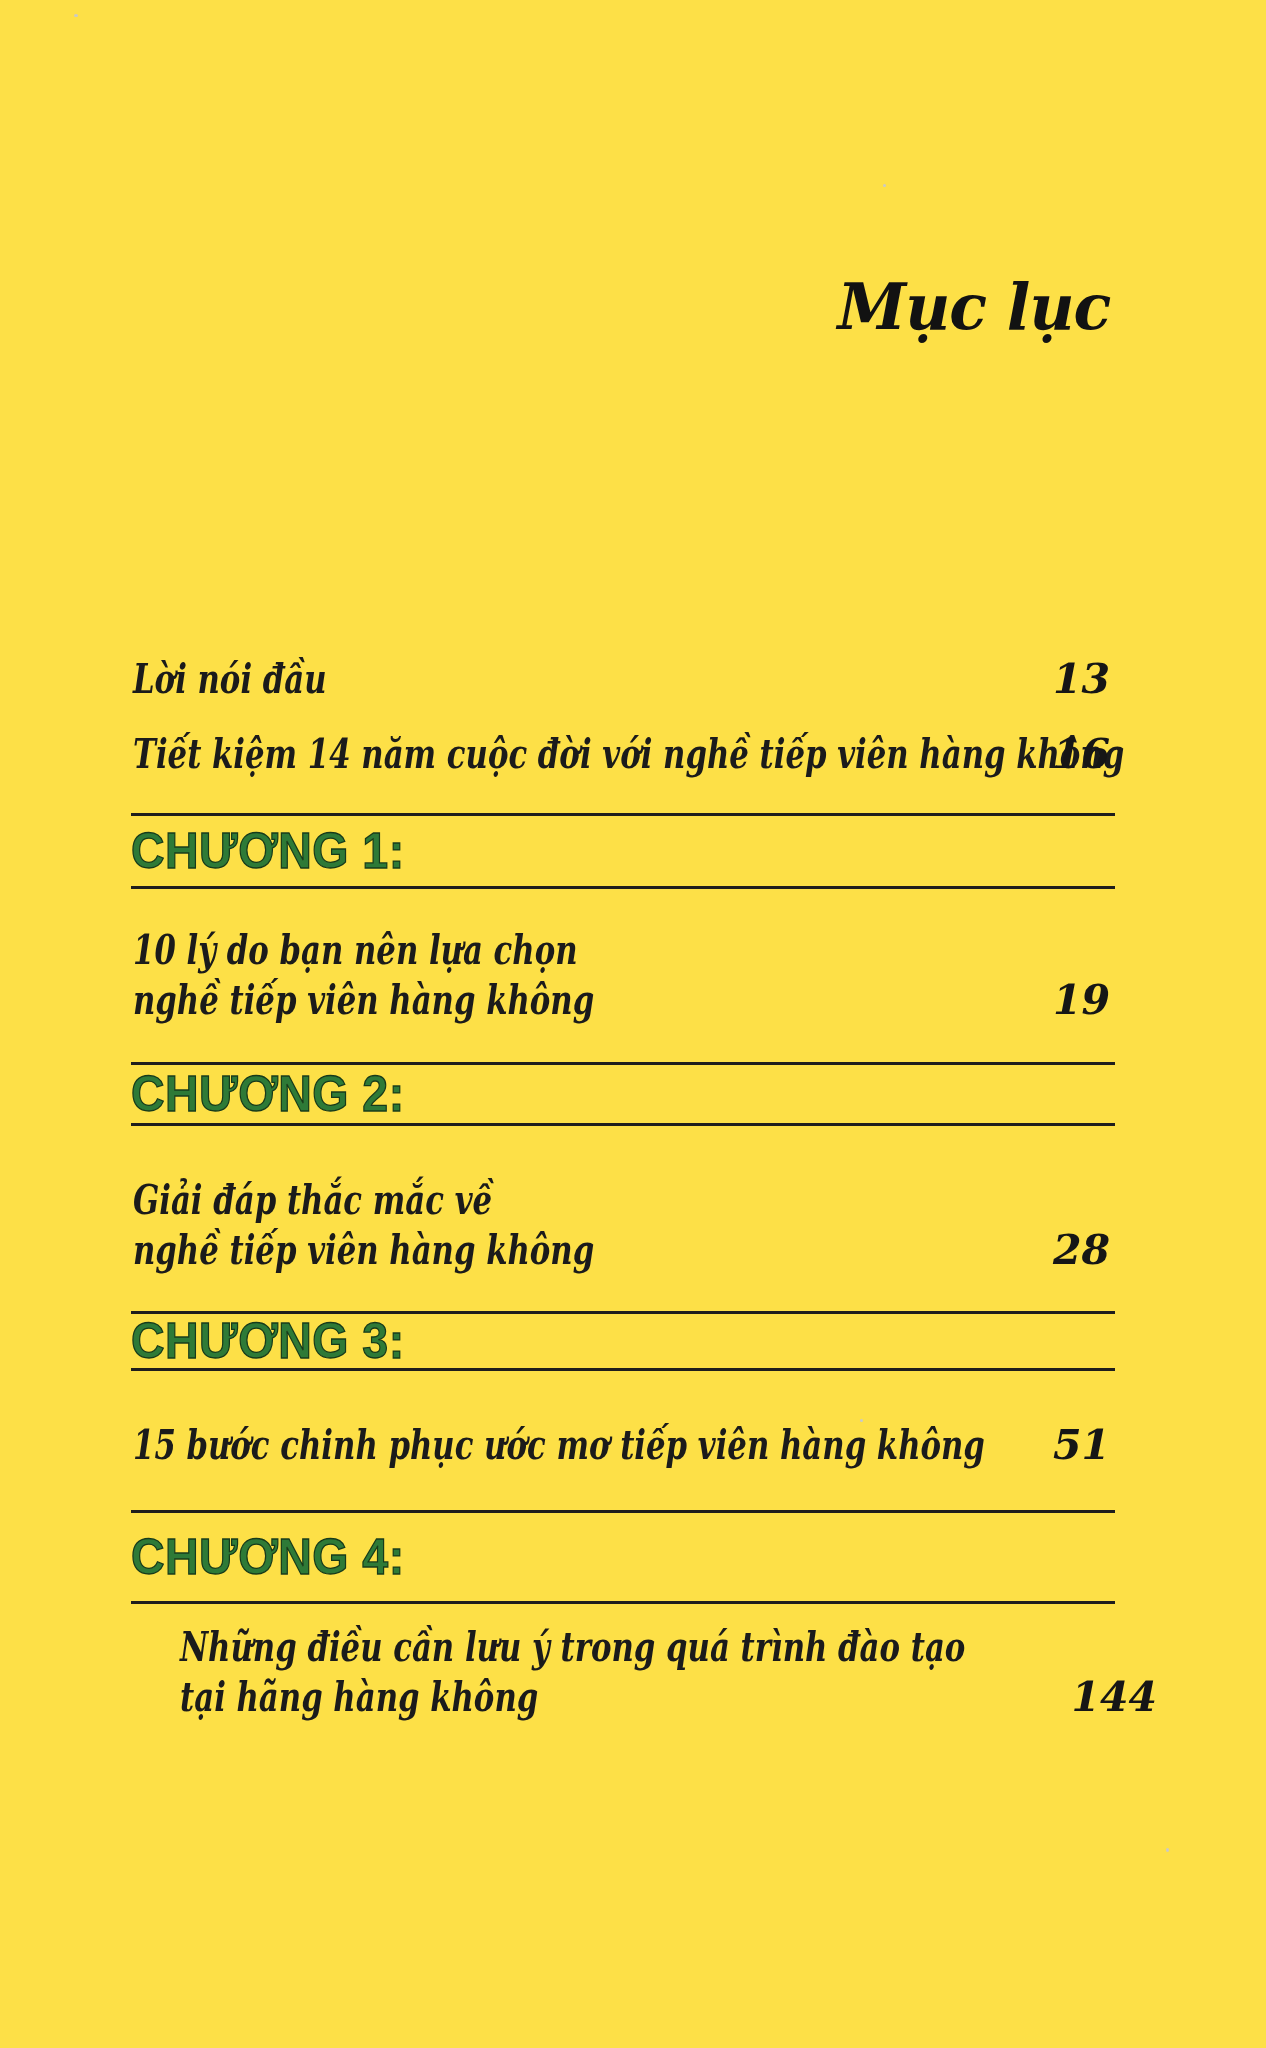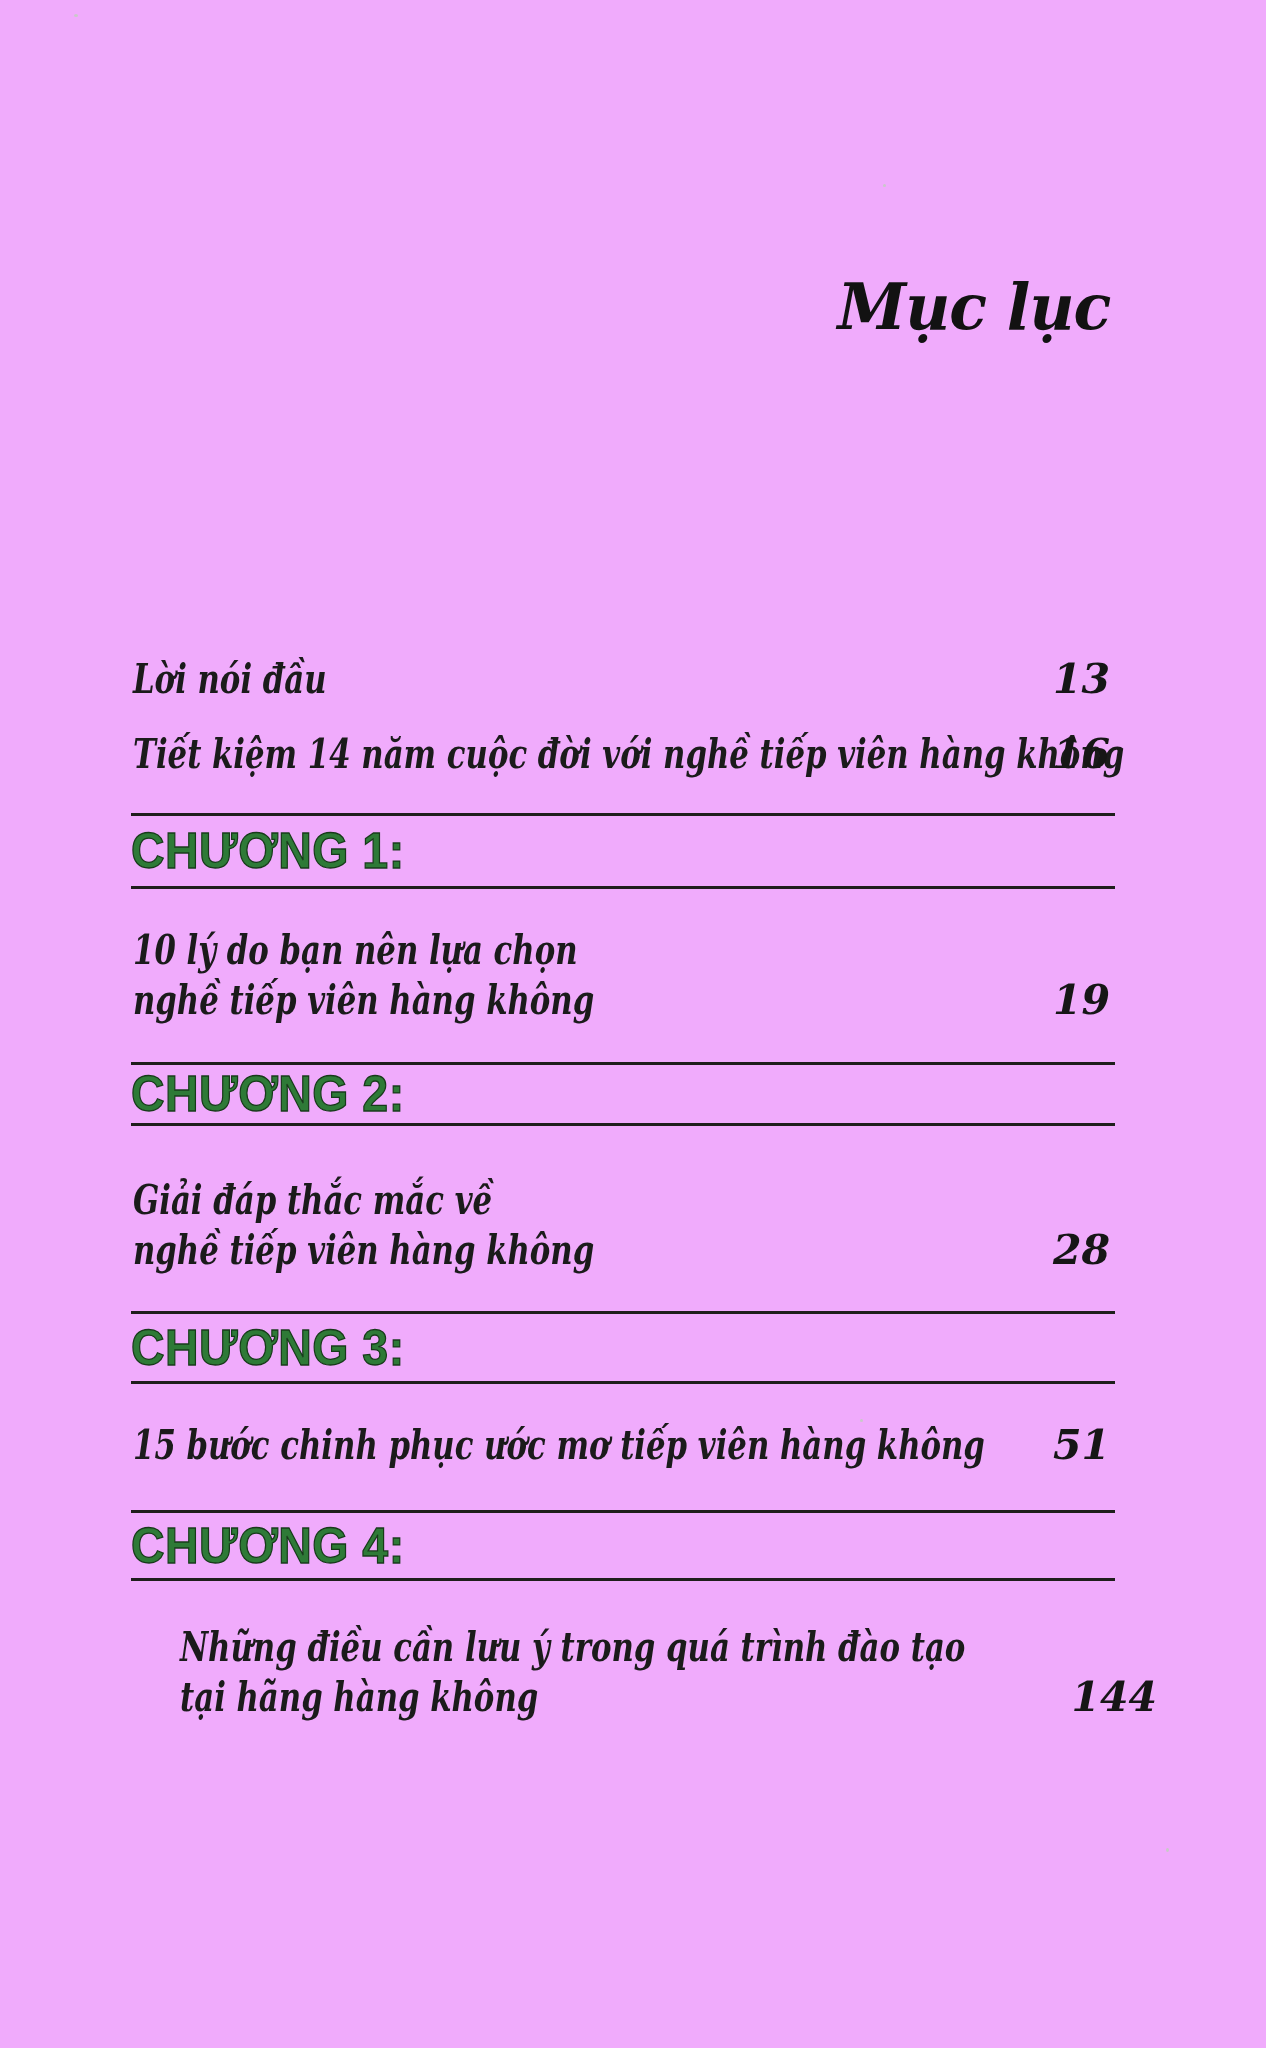--- a/index.html
+++ b/index.html
@@ -4,21 +4,21 @@
 <style>
   html, body {
     margin: 0;
     padding: 0;
     background: #ffffff;
   }
   .page {
     position: relative;
     width: 1266px;
     height: 2048px;
-    background: #f0abfc;
+    background: #fde047;
     overflow: hidden;
     font-family: "DejaVu Serif", serif;
   }
   .doc-title {
     position: absolute;
     top: 272px;
     right: 156px;
     font: italic 700 64px/1.1 "DejaVu Serif", serif;
     color: #121212;
     letter-spacing: -1px;
@@ -108,31 +108,31 @@
     <span class="chap-label">CHƯƠNG 2:</span>
   </div>
   <div class="entry" style="top:1175px; height:100px;">
     <div class="lines">
       <div>Giải đáp thắc mắc về</div>
       <div>nghề tiếp viên hàng không</div>
     </div>
     <span class="num">28</span>
   </div>
 
-  <div class="chap" style="top:1311px; height:73px;">
+  <div class="chap" style="top:1311px; height:60px;">
     <span class="chap-label">CHƯƠNG 3:</span>
   </div>
   <div class="entry" style="top:1420px; height:50px;">
     <div class="lines">
       <div>15 bước chinh phục ước mơ tiếp viên hàng không</div>
     </div>
     <span class="num">51</span>
   </div>
 
-  <div class="chap" style="top:1510px; height:71px;">
+  <div class="chap" style="top:1510px; height:94px;">
     <span class="chap-label">CHƯƠNG 4:</span>
   </div>
   <div class="entry" style="top:1622px; height:100px;margin-left:47px;">
     <div class="lines">
       <div>Những điều cần lưu ý trong quá trình đào tạo</div>
       <div>tại hãng hàng không</div>
     </div>
     <span class="num">144</span>
   </div>
 

